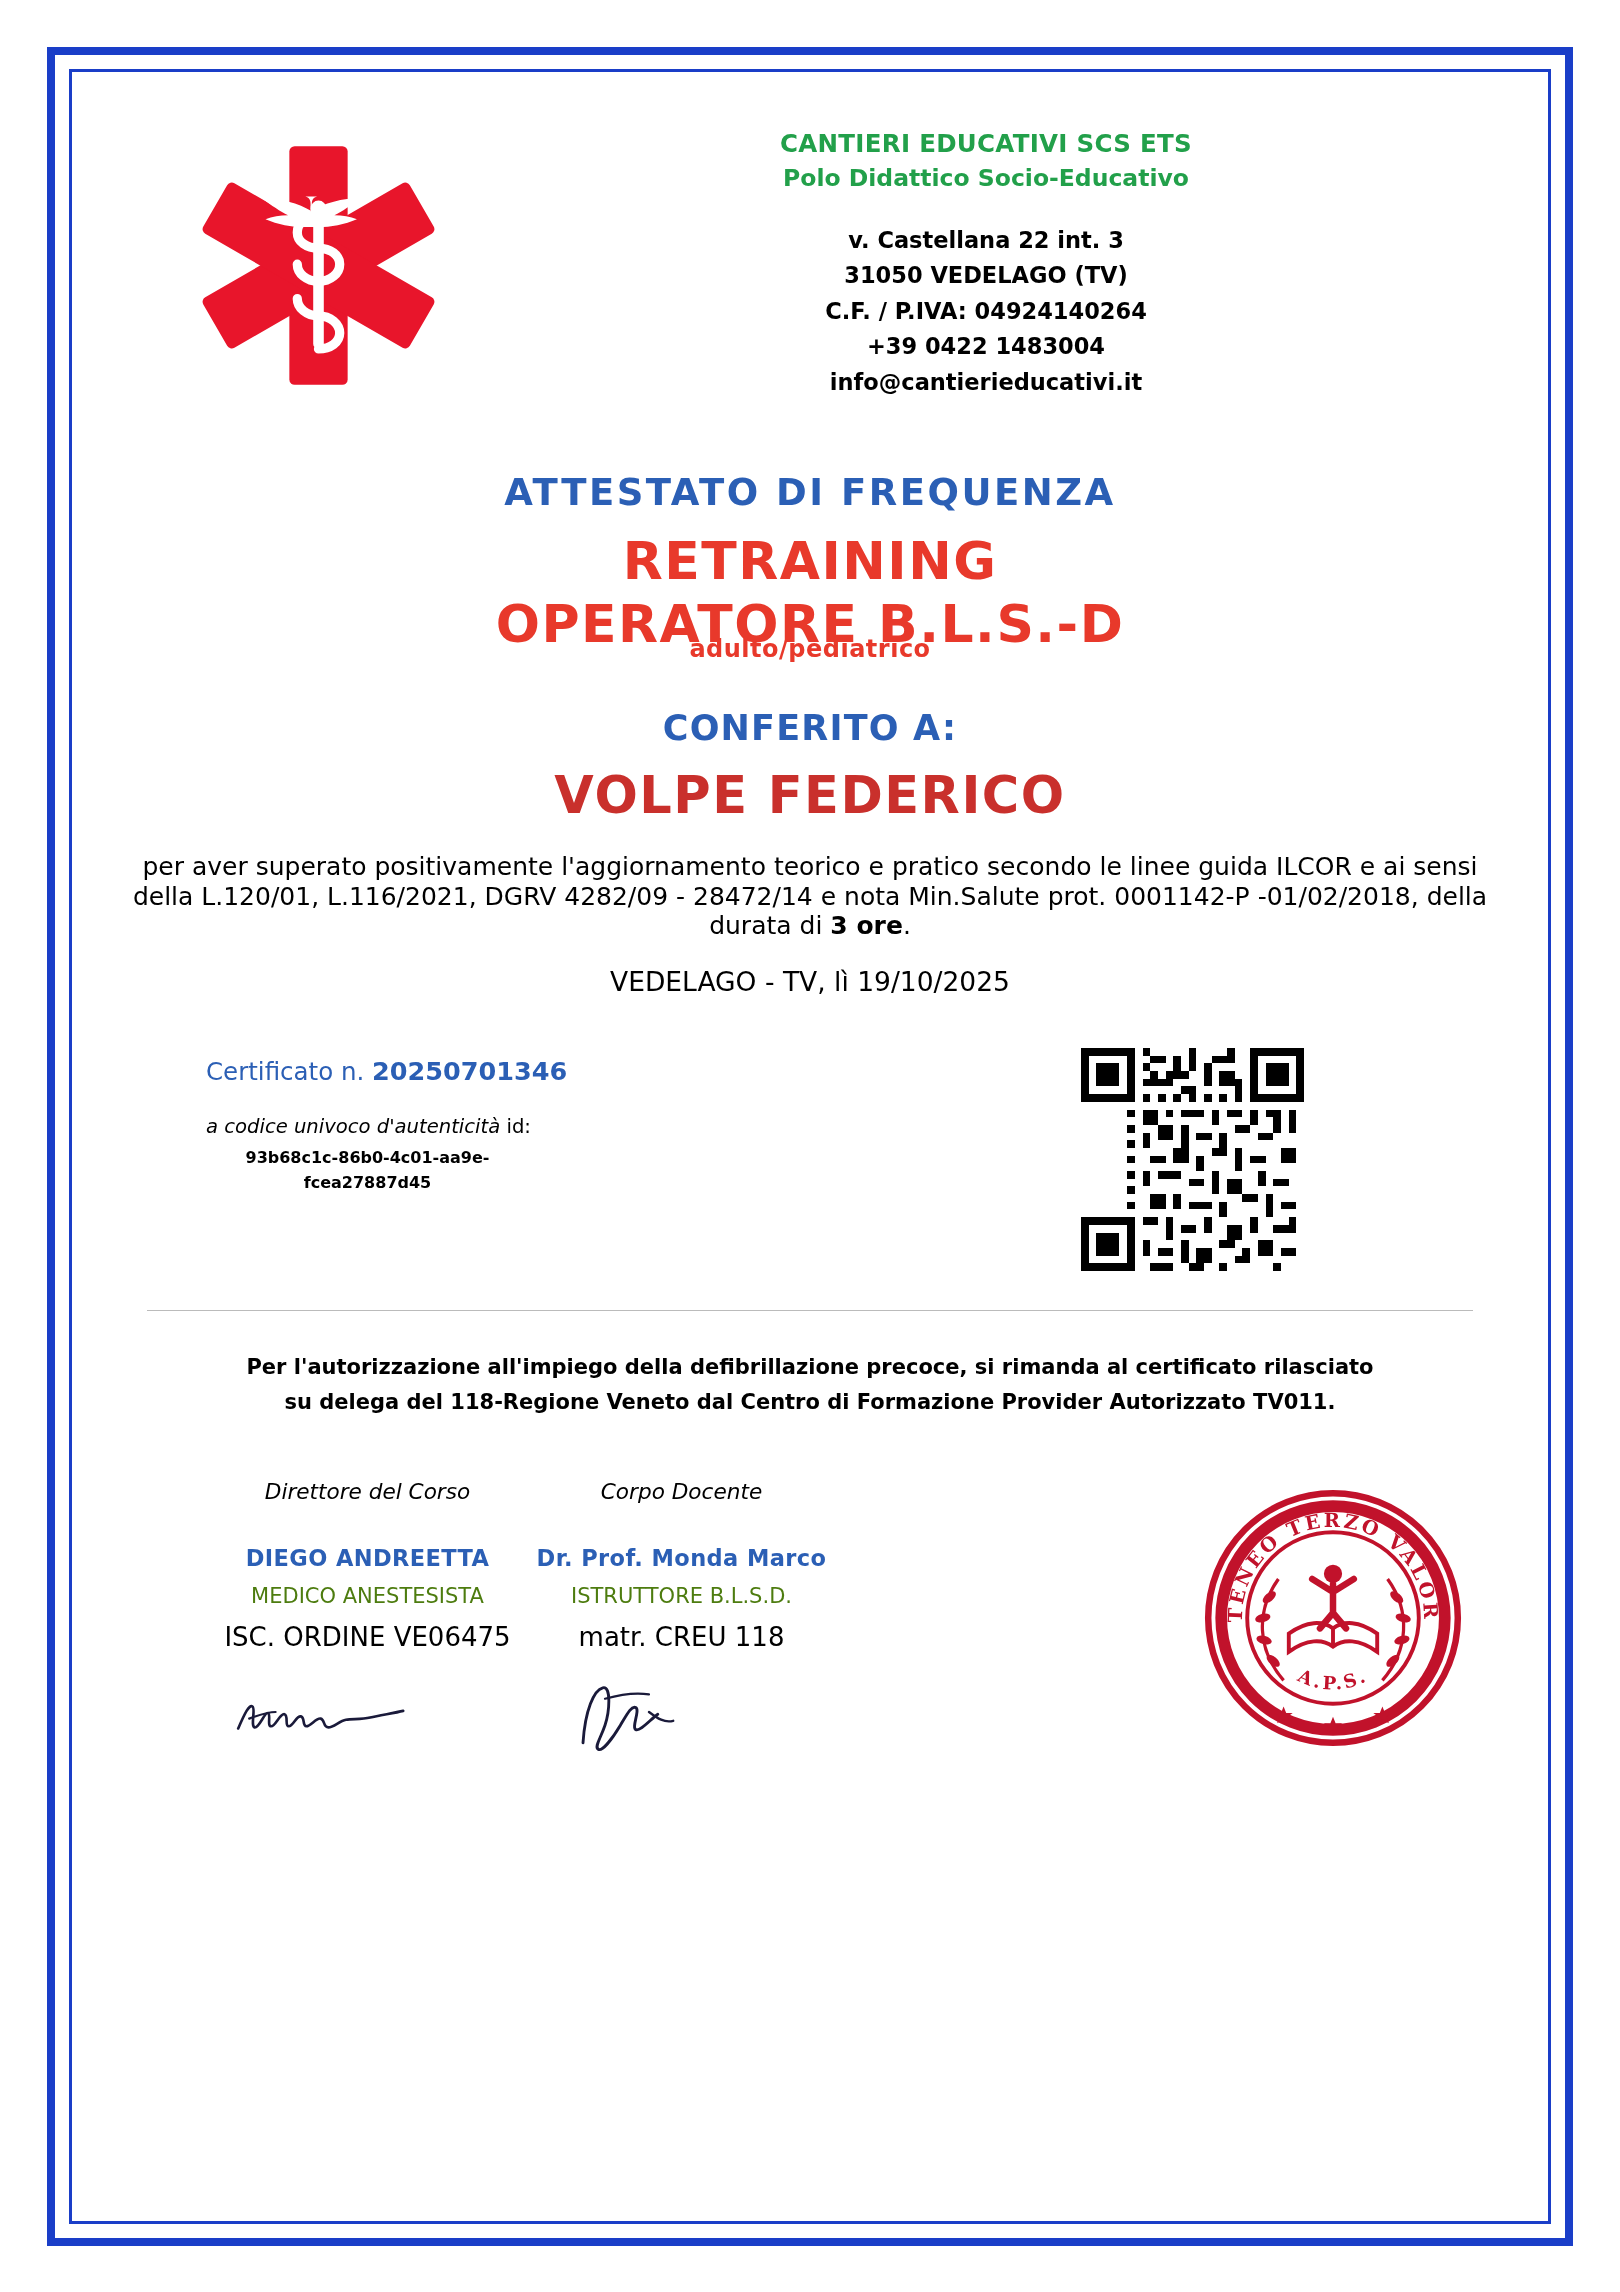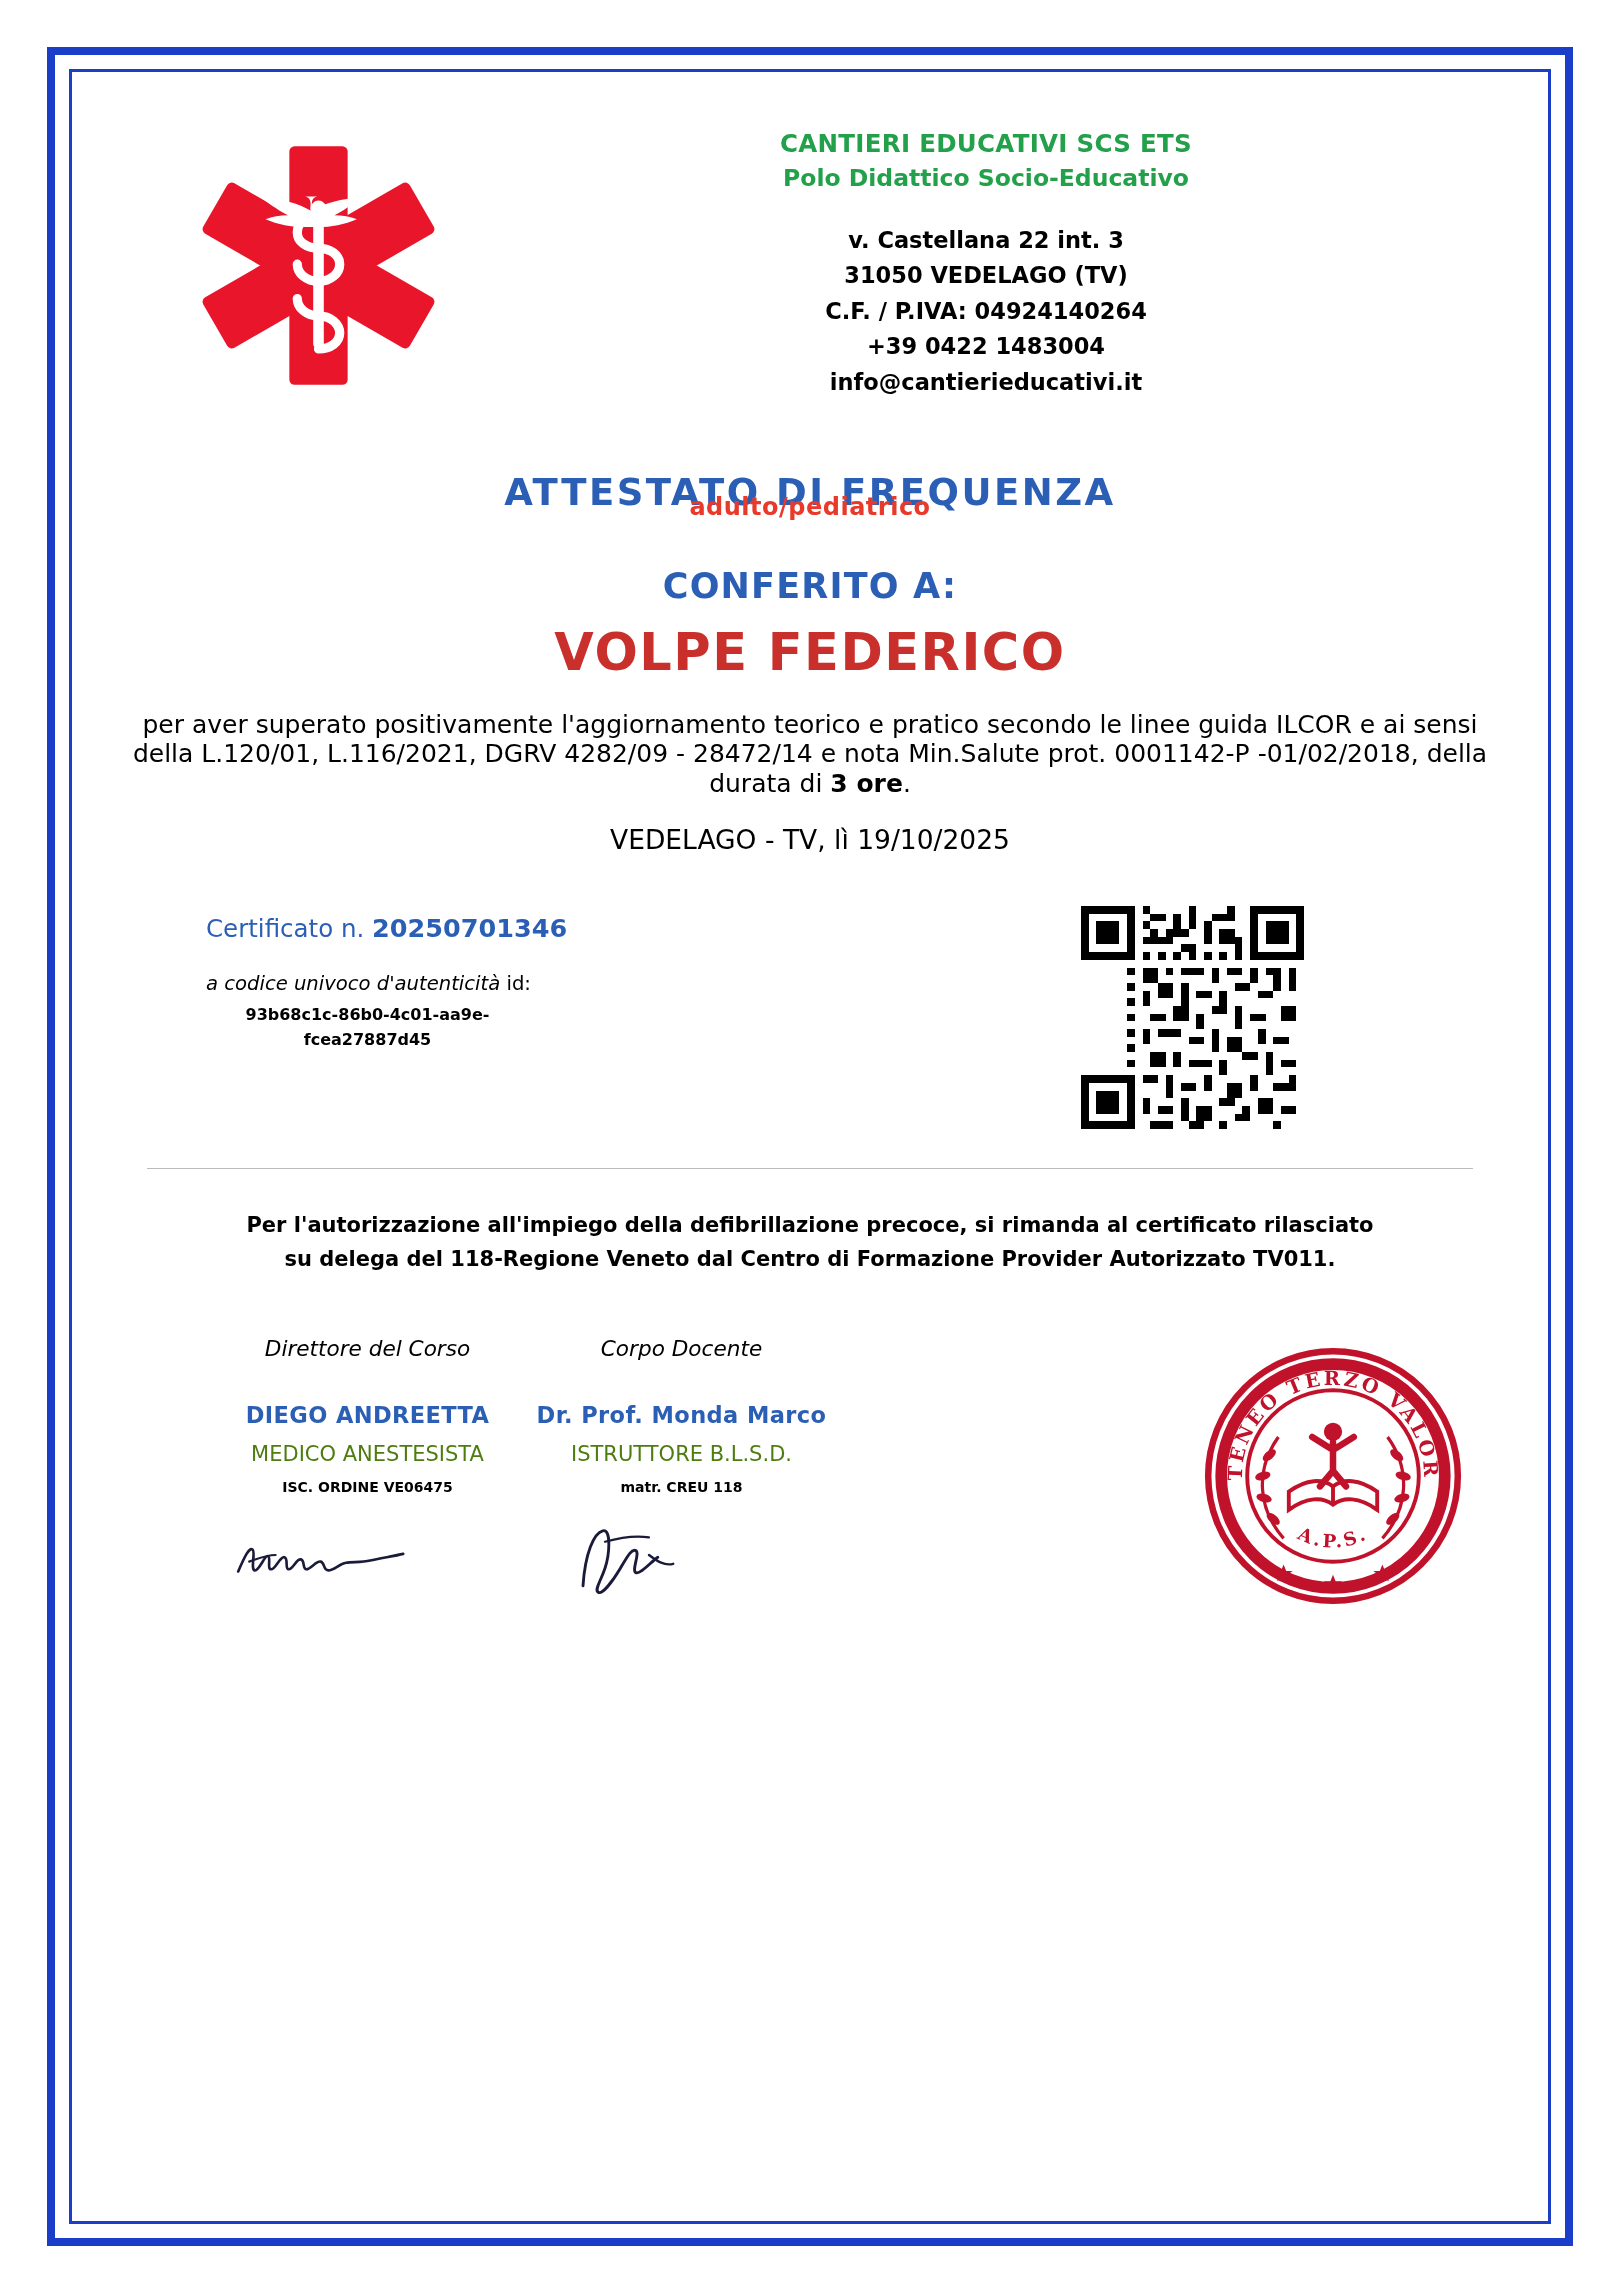--- a/index.html
+++ b/index.html
@@ -244,24 +244,23 @@
     color: #2b5fb5;
     margin-top: 41px;
     letter-spacing: 0.4px;
   }
   .sign-title {
     font-size: 21px;
     margin-top: 13.7px;
     color: #4d7c0f;
   }
   .sign-reg {
-    font-size: 14px;
+    font-size: 26px;
     margin-top: 13.7px;
     color: #000;
-    font-weight: bold;
   }
   .sign-img {
     margin-top: 15.7px;
     height: 88px;
   }
   .seal-wrap {
     position: absolute;
     right: 49px;
     top: 9.8px;
     width: 260px;
@@ -309,20 +308,24 @@
           <div>v. Castellana 22 int. 3</div>
           <div>31050 VEDELAGO (TV)</div>
           <div>C.F. / P.IVA: 04924140264</div>
           <div>+39 0422 1483004</div>
           <div>info@cantierieducativi.it</div>
         </div>
       </div>
     </div>
 
     <div class="title-main">ATTESTATO DI FREQUENZA</div>
+    <div class="title-course">
+      <div>RETRAINING</div>
+      <div>OPERATORE B.L.S.-D</div>
+    </div>
     <div class="title-course-sub">adulto/pediatrico</div>
 
     <div class="conferito">CONFERITO A:</div>
     <div class="recipient">VOLPE FEDERICO</div>
 
     <div class="body-text">
       <span>per aver superato positivamente l'aggiornamento teorico e pratico secondo le linee guida ILCOR e ai sensi della L.120/01, L.116/2021,  DGRV 4282/09 - 28472/14 e nota Min.Salute prot. 0001142-P -01/02/2018, della durata di </span><b>3 ore</b><span>.</span>
     </div>
     <div class="place-date">VEDELAGO - TV, lì 19/10/2025</div>
 

